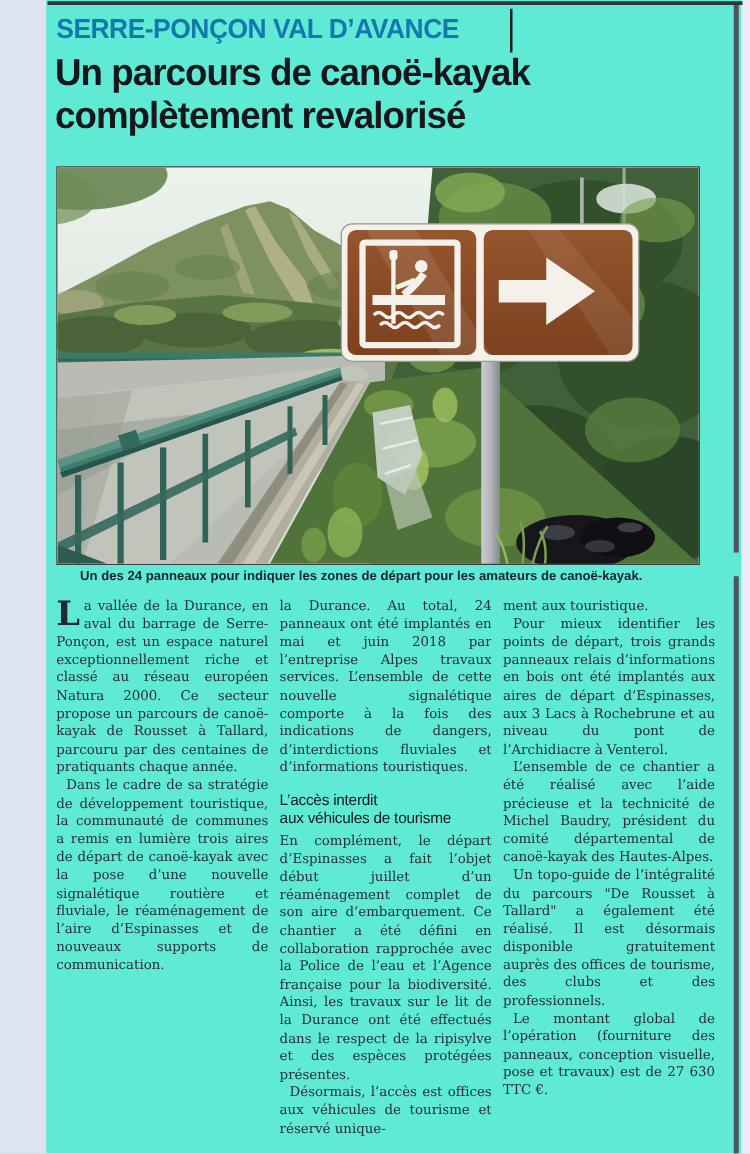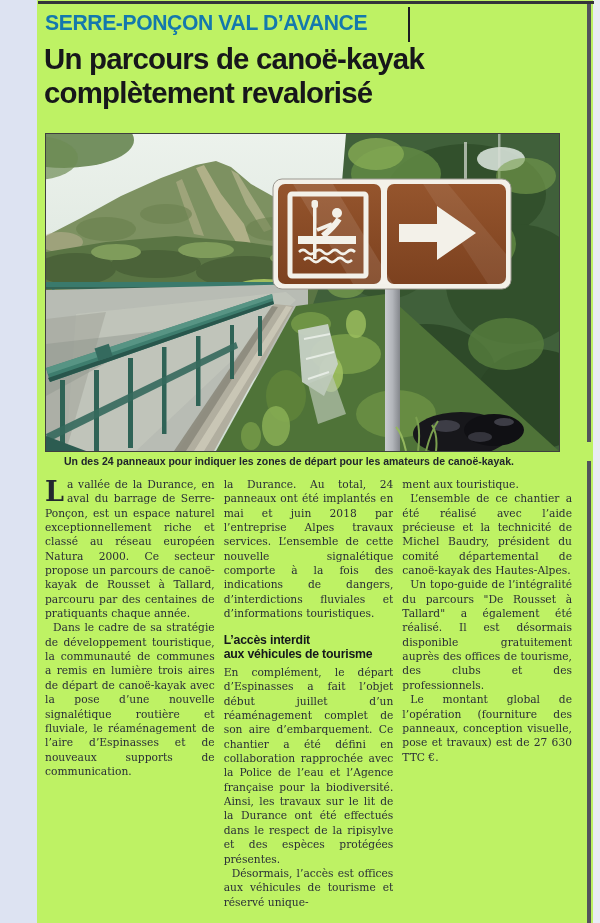--- a/index.html
+++ b/index.html
@@ -1,16 +1,16 @@
 <!DOCTYPE html>
 <html lang="fr"><head>
 <meta charset="utf-8">
 <style>
   html,body{margin:0;padding:0;background:#fff;}
-  .page{position:relative;width:600px;height:923px;background:#bef264;overflow:hidden;
+  .page{position:relative;width:600px;height:923px;background:#5eead4;overflow:hidden;
         font-family:"DejaVu Serif",serif;}
   .left-strip{position:absolute;left:0;top:0;width:37px;height:923px;background:#dde3f2;}
   .right-strip{position:absolute;left:593px;top:0;width:7px;height:923px;background:#e9ecf4;}
   .top-rule{position:absolute;left:38px;top:1px;width:556px;height:3px;background:#34343a;}
   .col-rule{position:absolute;left:587px;width:4px;background:#52525c;}
   .col-rule.seg1{top:4px;height:438px;}
   .col-rule.seg2{top:461px;height:462px;}
   .kicker{position:absolute;left:45px;top:10px;width:370px;
           font-family:"Liberation Sans",sans-serif;font-weight:bold;font-size:22px;line-height:26px;
           color:#1478ad;letter-spacing:-0.4px;transform:scaleX(.96);transform-origin:left top;white-space:nowrap;}
@@ -23,21 +23,21 @@
   .photo svg{display:block;width:513px;height:317px;}
   .caption{position:absolute;left:45px;top:455px;width:527px;
            font-family:"Liberation Sans",sans-serif;font-weight:bold;font-size:10.5px;line-height:13px;
            color:#20242c;padding-left:19px;}
   .bodycols{position:absolute;left:45px;top:478px;width:527px;height:445px;display:flex;gap:9px;}
   .col{width:170px;overflow:hidden;font-size:10.7px;line-height:14.35px;color:#2a2e37;
        text-align:justify;hyphens:auto;-webkit-hyphens:auto;}
   .col p{margin:0;}
   .col p.indent{text-indent:8px;}
   .dropcap{float:left;font-weight:bold;font-size:27px;line-height:23px;padding:2px 3px 0 0;color:#23272f;}
-  .subhead{font-family:"Liberation Sans",sans-serif;font-weight:bold;font-size:12.3px;line-height:13.8px;
+  .subhead{font-family:"Liberation Sans",sans-serif;font-weight:normal;font-size:12.3px;line-height:13.8px;
            color:#14171c;margin:13px 0 4px;text-align:left;letter-spacing:-0.2px;}
 </style>
 </head>
 <body>
 
 <div class="page">
   <div class="left-strip"></div>
   <div class="right-strip"></div>
   <div class="top-rule"></div>
   <div class="col-rule seg1"></div>
@@ -237,18 +237,19 @@
       <p>la Durance. Au total, 24 panneaux ont été implantés en mai et juin 2018 par l’entreprise Alpes travaux services. L’ensemble de cette nouvelle signalétique comporte à la fois des indications de dangers, d’interdictions fluviales et d’informations touristiques.</p>
       <h3 class="subhead">
         <span>L’accès interdit</span><br>
         <span>aux véhicules de tourisme</span>
       </h3>
       <p>En complément, le départ d’Espinasses a fait l’objet début juillet d’un réaménagement complet de son aire d’embarquement. Ce chantier a été défini en collaboration rapprochée avec la Police de l’eau et l’Agence française pour la biodiversité. Ainsi, les travaux sur le lit de la Durance ont été effectués dans le respect de la ripisylve et des espèces protégées présentes.</p>
       <p class="indent">Désormais, l’accès est offices aux véhicules de tourisme et réservé unique-</p>
     </div>
     <div class="col">
       <p>ment aux touristique.</p>
+      <p class="indent">Pour mieux identifier les points de départ, trois grands panneaux relais d’informations en bois ont été implantés aux aires de départ d’Espinasses, aux 3 Lacs à Rochebrune et au niveau du pont de l’Archidiacre à Venterol.</p>
       <p class="indent">L’ensemble de ce chantier a été réalisé avec l’aide précieuse et la technicité de Michel Baudry, président du comité départemental de canoë-kayak des Hautes-Alpes.</p>
       <p class="indent">Un topo-guide de l’intégralité du parcours "De Rousset à Tallard" a également été réalisé. Il est désormais disponible gratuitement auprès des offices de tourisme, des clubs et des professionnels.</p>
       <p class="indent">Le montant global de l’opération (fourniture des panneaux, conception visuelle, pose et travaux) est de 27 630 TTC €.</p>
     </div>
   </div>
 </div>
 
 </body></html>

